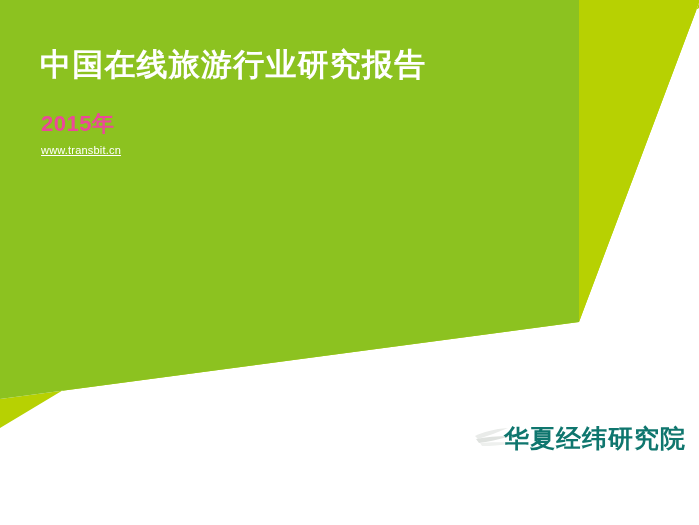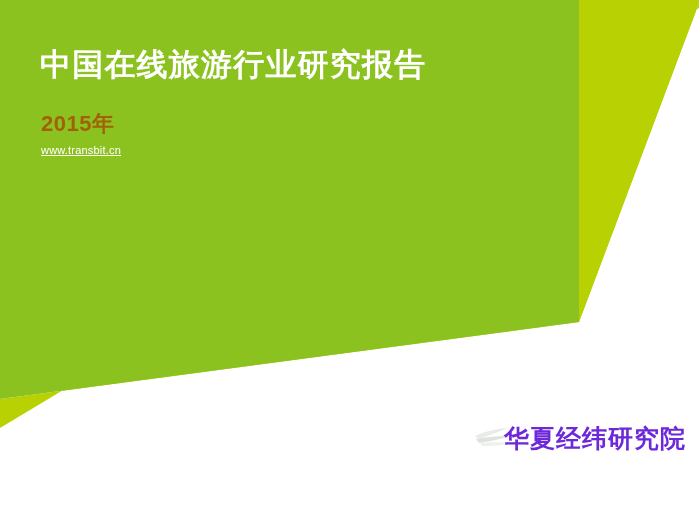--- a/index.html
+++ b/index.html
@@ -103,28 +103,28 @@
     <rect x="0" y="0" width="699" height="525" fill="#ffffff"></rect>
     <polygon id="shape-yellow-diagonal" points="0,399 579,322 699,3 699,8 0,428" fill="#b7d102"></polygon>
     <polygon id="shape-yellow-side" points="579,0 699,0 699,3 579,322" fill="#b7d102"></polygon>
     <polygon id="shape-green" points="0,0 579,0 579,322 0,399" fill="#8cc220"></polygon>
   </svg>
 
   <div class="text-layer">
 
     <div id="title" style="color: rgb(255, 255, 255);">中国在线旅游行业研究报告</div>
 
-    <div id="subtitle" style="color: #a16207;">2015年</div>
+    <div id="subtitle" style="color: #ec4899;">2015年</div>
 
     <div id="url" style="color: rgb(255, 255, 255); text-decoration: underline;">www.transbit.cn</div>
 
     <div id="logo">
       <svg id="logo-mark" viewBox="0 0 44 30" aria-hidden="true">
         <path d="M1 14 C9 10, 20 7, 34 6 C24 10, 14 14, 4 17 Z" fill="#e9ebe9"></path>
         <path d="M2 17 C12 15, 24 14, 38 14 C26 17, 14 20, 5 21 Z" fill="#dfe2df"></path>
         <path d="M6 21 C16 20, 28 20, 40 21 C30 23, 18 24, 8 24 Z" fill="#eef0ee"></path>
       </svg>
-      <div id="logo-text" style="color: #6d28d9;">华夏经纬研究院</div>
+      <div id="logo-text" style="color: #0f766e;">华夏经纬研究院</div>
     </div>
 
   </div>
 
 </div>
 
 </body></html>

